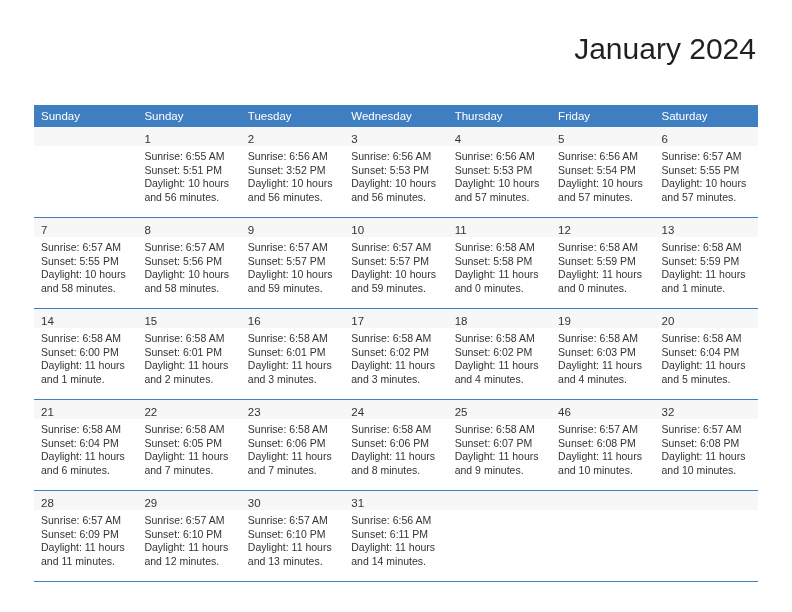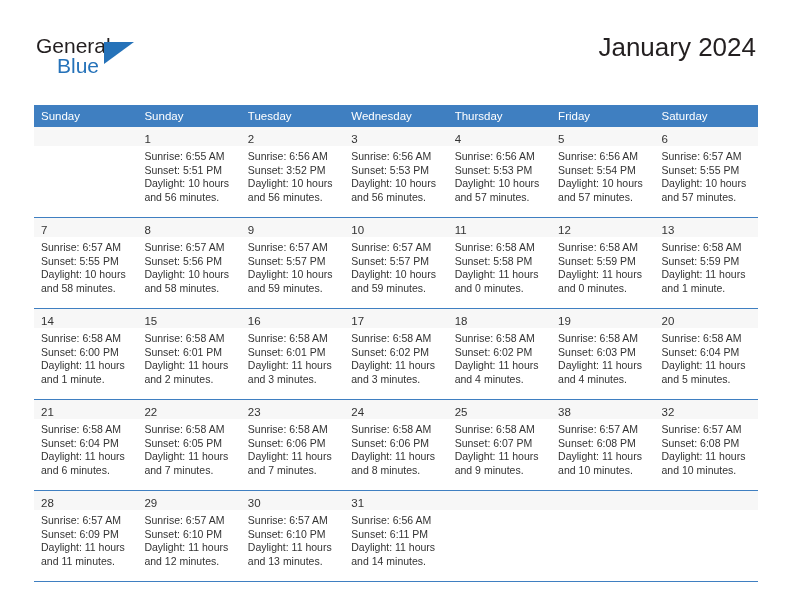--- a/index.html
+++ b/index.html
@@ -59,21 +59,21 @@
     top: 8px;
     width: 0;
     height: 0;
     border-left: 30px solid #2572b9;
     border-bottom: 22px solid transparent;
   }
   .title {
     position: absolute;
     right: 36px;
     top: 32px;
-    font-size: 26px;
+    font-size: 30px;
     color: #231f20;
     text-align: right;
     white-space: nowrap;
   }
   .subtitle {
     position: absolute;
     right: 36px;
     top: 78px;
     font-size: 13.5px;
     color: #231f20;
@@ -150,25 +150,20 @@
     height: 1px;
     background: #3f7fc1;
   }
 </style>
 </head>
 <body>
 
 <div class="page">
 
   <div class="header">
-    <div class="logo">
-      <span class="logo-general">General</span>
-      <span class="logo-tri"></span>
-      <span class="logo-blue">Blue</span>
-    </div>
     <div class="title">January 2024</div>
   </div>
 
   <div class="calendar">
     <table class="cal">
       <thead>
         <tr id="weekday-row">
             <th>Sunday</th>
             <th>Sunday</th>
             <th>Tuesday</th>
@@ -418,21 +413,21 @@
             <td class="day">
               <div class="daynum-band"><span class="daynum">25</span></div>
               <div class="cellbody">
                 <div>Sunrise: 6:58 AM</div>
                 <div>Sunset: 6:07 PM</div>
                 <div>Daylight: 11 hours</div>
                 <div>and 9 minutes.</div>
               </div>
             </td>
             <td class="day">
-              <div class="daynum-band"><span class="daynum">38</span></div>
+              <div class="daynum-band"><span class="daynum">46</span></div>
               <div class="cellbody">
                 <div>Sunrise: 6:57 AM</div>
                 <div>Sunset: 6:08 PM</div>
                 <div>Daylight: 11 hours</div>
                 <div>and 10 minutes.</div>
               </div>
             </td>
             <td class="day">
               <div class="daynum-band"><span class="daynum">32</span></div>
               <div class="cellbody">

